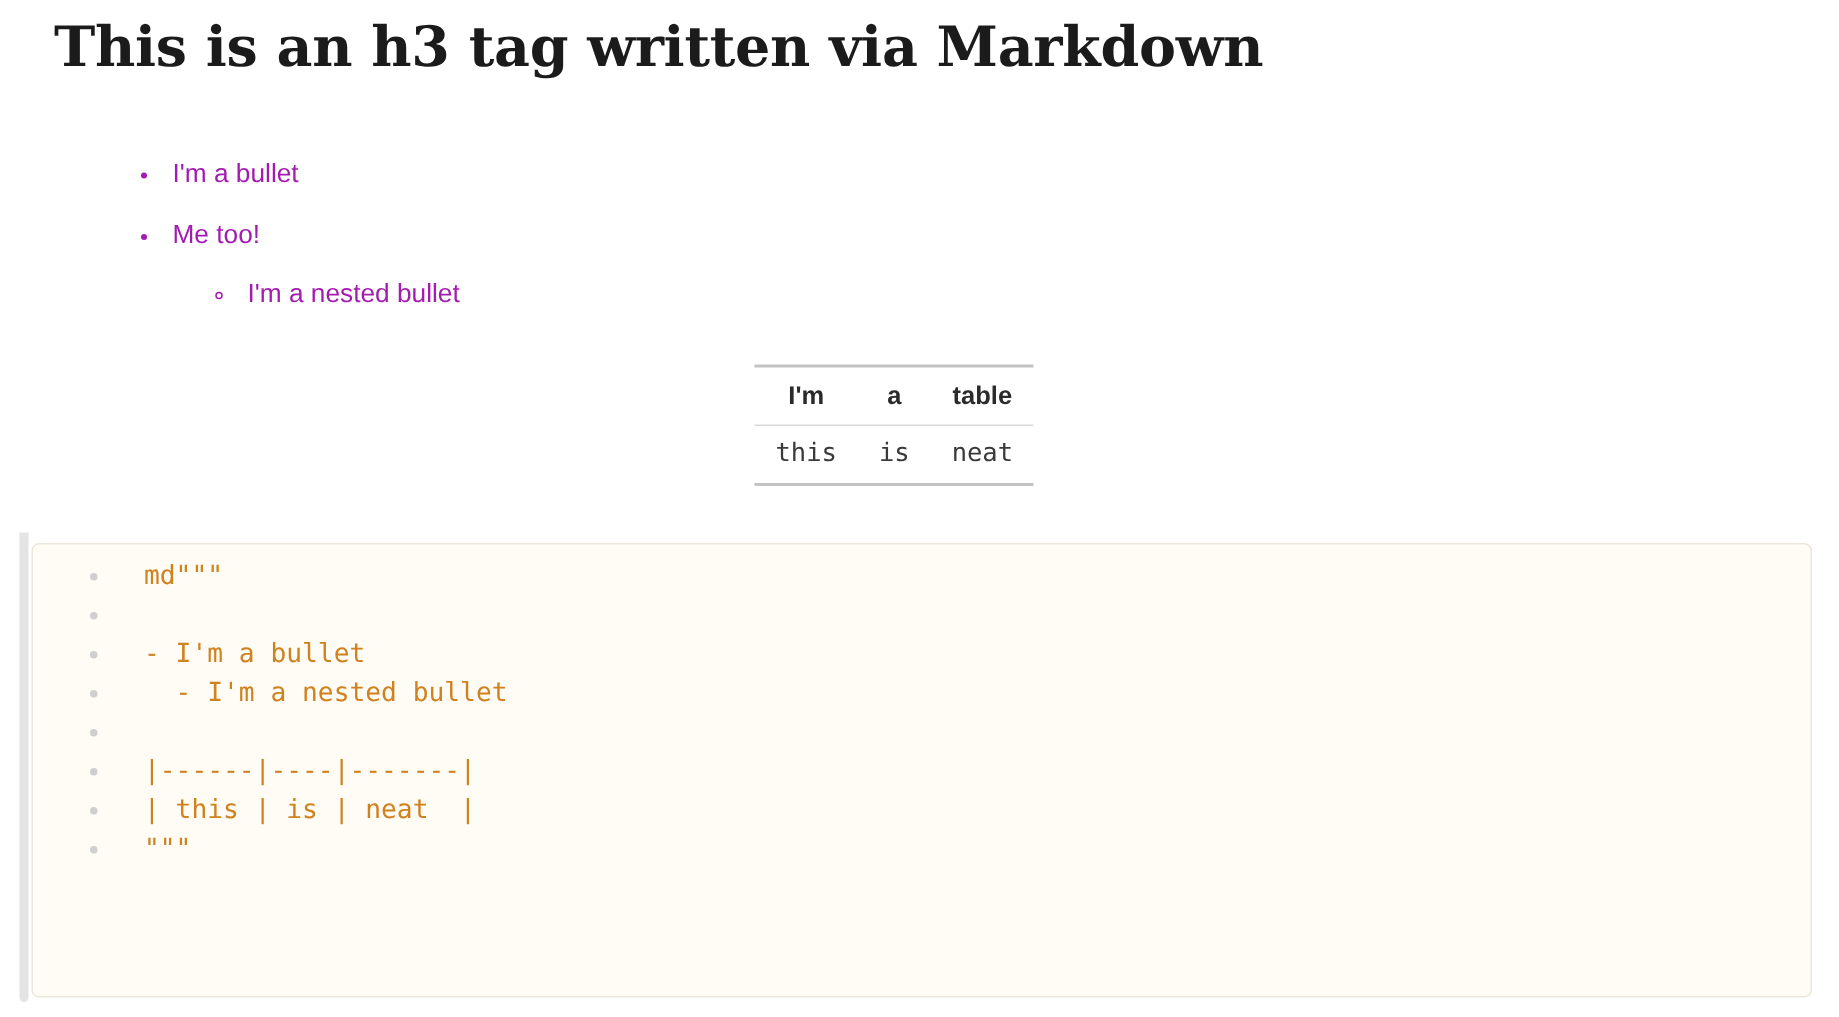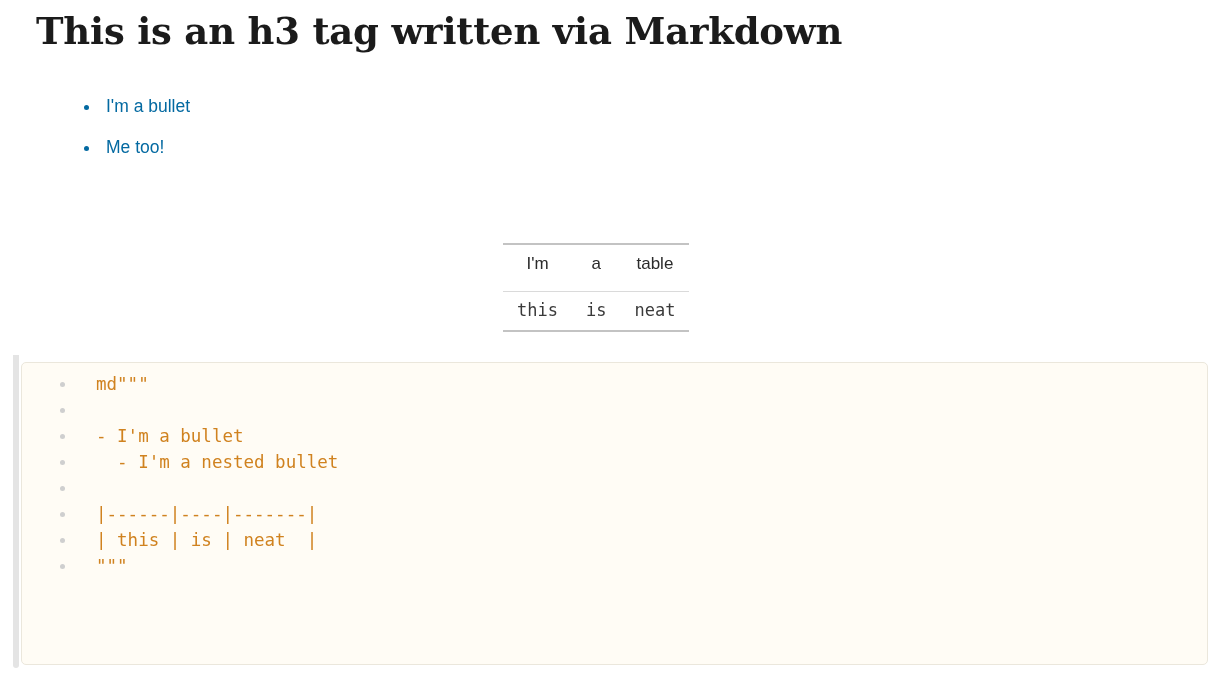--- a/index.html
+++ b/index.html
@@ -47,25 +47,25 @@
     line-height: 1.25;
     color: #1b1b1b;
     letter-spacing: -0.2px;
     white-space: nowrap;
   }
 
   #bullet-list {
     position: absolute;
     left: 66px;
     top: 98px;
-    margin: 0;
+    margin: 9px;
     padding: 0 0 0 34px;
     list-style-type: disc;
     font-size: 17.5px;
-    color: #0369a1;
+    color: #a21caf;
     line-height: 1.0;
   }
   #bullet-list > li {
     margin: 0 0 23px 0;
     padding-left: 6px;
   }
   #bullet-list > li::marker { font-size: 15px; }
   #bullet-list ul {
     list-style-type: circle;
     margin: 22px 0 0 0;
@@ -78,24 +78,24 @@
   #md-table {
     position: absolute;
     left: 503px;
     top: 243px;
     border-collapse: collapse;
     border-top: 2px solid #c3c3c3;
     border-bottom: 2px solid #c3c3c3;
   }
   #md-table th {
     font-family: "Liberation Sans", sans-serif;
-    font-weight: normal;
+    font-weight: bold;
     font-size: 17px;
     color: #2b2b2b;
-    padding: 9px 14px 17px 14px;
+    padding: 9px 14px 9px 14px;
     text-align: center;
     border-bottom: 1px solid #dadada;
   }
   #md-table td {
     font-family: "DejaVu Sans Mono", "Liberation Mono", monospace;
     font-size: 17px;
     color: #3a3a3a;
     padding: 8px 14px 10px 14px;
     text-align: left;
   }
@@ -148,20 +148,25 @@
 <div id="output">
 
   <div id="page-title">This is an h3 tag written via Markdown</div>
 
   <ul id="bullet-list">
     <li>
       <span>I'm a bullet</span>
     </li>
     <li>
       <span>Me too!</span>
+      <ul>
+        <li>
+          <span>I'm a nested bullet</span>
+        </li>
+      </ul>
     </li>
   </ul>
 
   <table id="md-table">
     <thead>
       <tr>
         <th>I'm</th>
         <th>a</th>
         <th>table</th>
       </tr>

